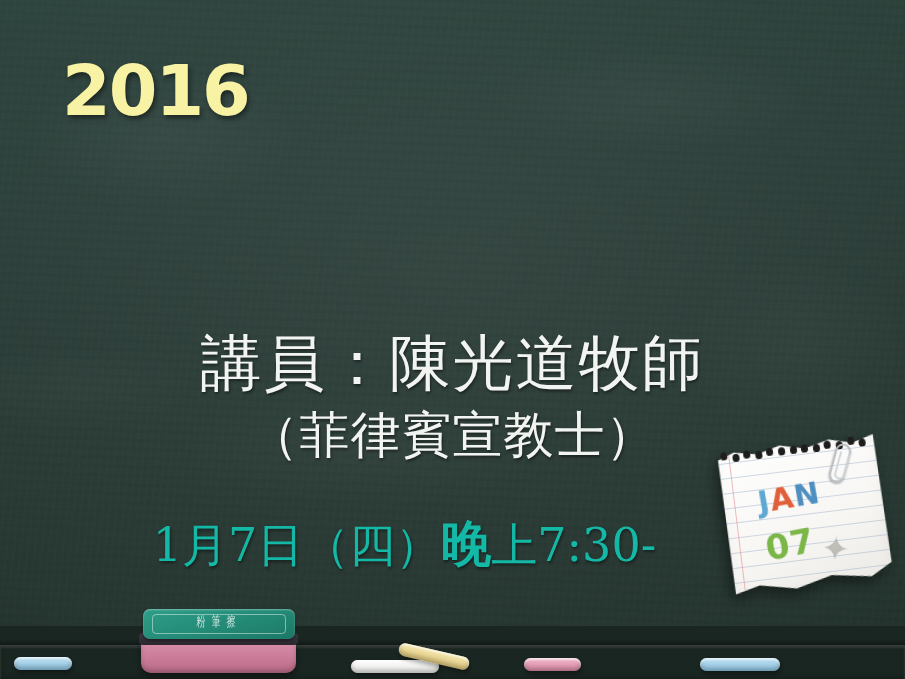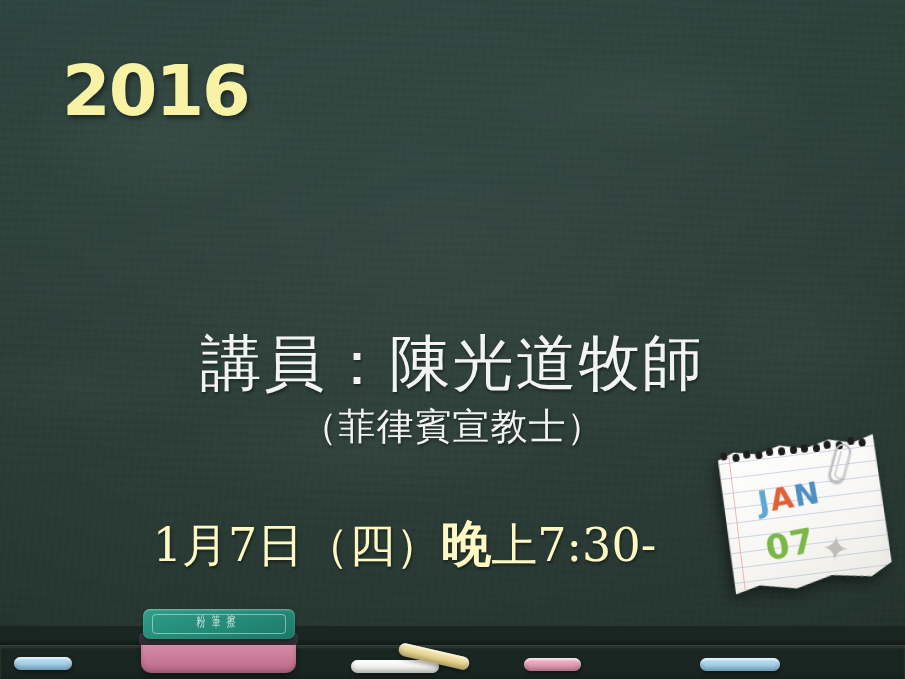--- a/index.html
+++ b/index.html
@@ -75,28 +75,28 @@
   .speaker-line{
     position:absolute; left:0; width:905px;
     text-align:center;
     font-family:"DejaVu Serif","Liberation Serif", serif;
     font-weight:normal;
     color:#f2f4f1;
     text-shadow: 1px 2px 3px rgba(0,0,0,.45);
     white-space:nowrap;
   }
   .speaker-line.l1{ top:323px; font-size:61px; letter-spacing:2px; }
-  .speaker-line.l2{ top:402px; font-size:37px; letter-spacing:1px; }
+  .speaker-line.l2{ top:402px; font-size:50px; letter-spacing:1px; }
 
   .datetime{
     position:absolute; left:0; top:519px; width:905px;
     text-align:center;
     font-family:"DejaVu Serif","Liberation Serif", serif;
     font-size:46px; line-height:1;
-    color:#fef9c3;
+    color:#14b8a6;
     text-shadow: 1px 2px 3px rgba(0,0,0,.45);
     white-space:nowrap;
     padding-right:96px;
   }
   .datetime .em{ font-weight:bold; font-size:50px; }
 
   
   .note{
     position:absolute; left:722px; top:440px;
     width:165px; height:150px;

